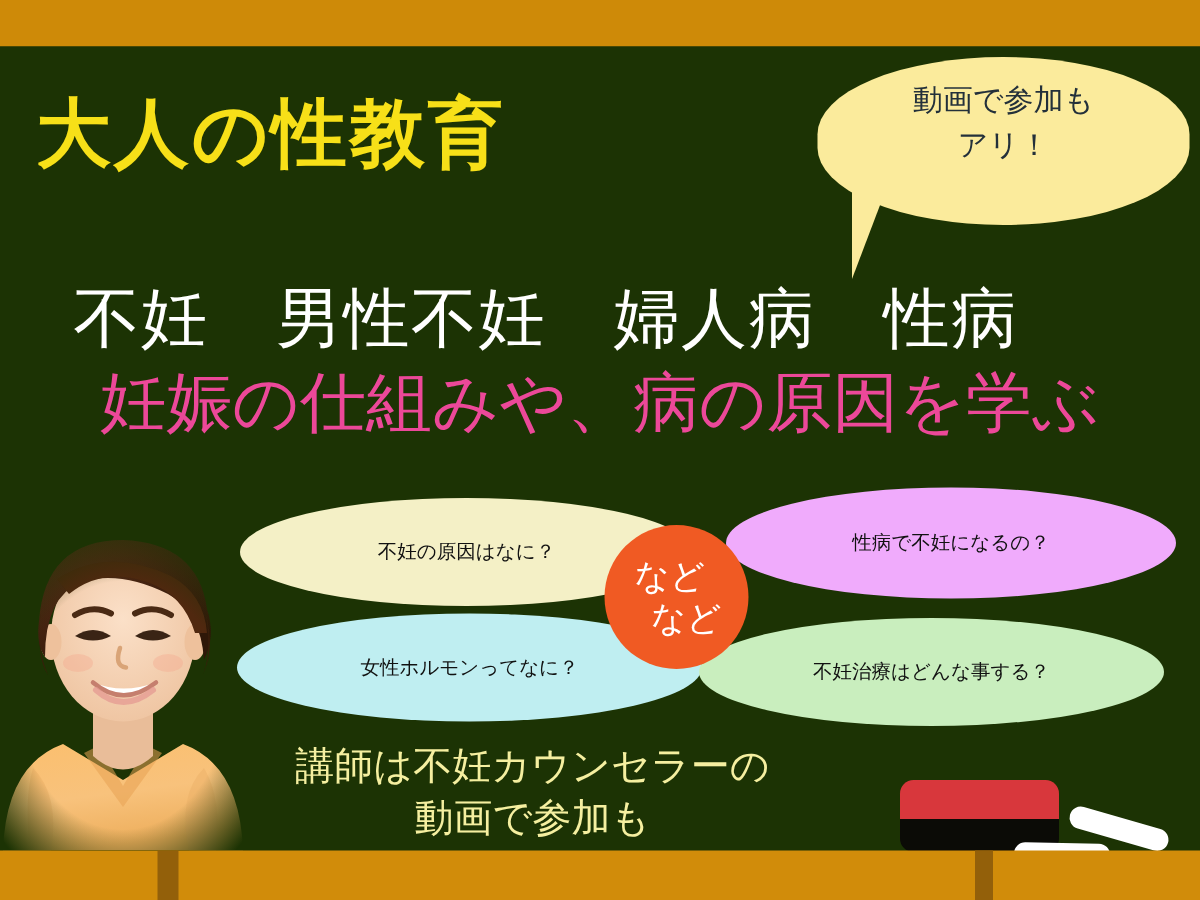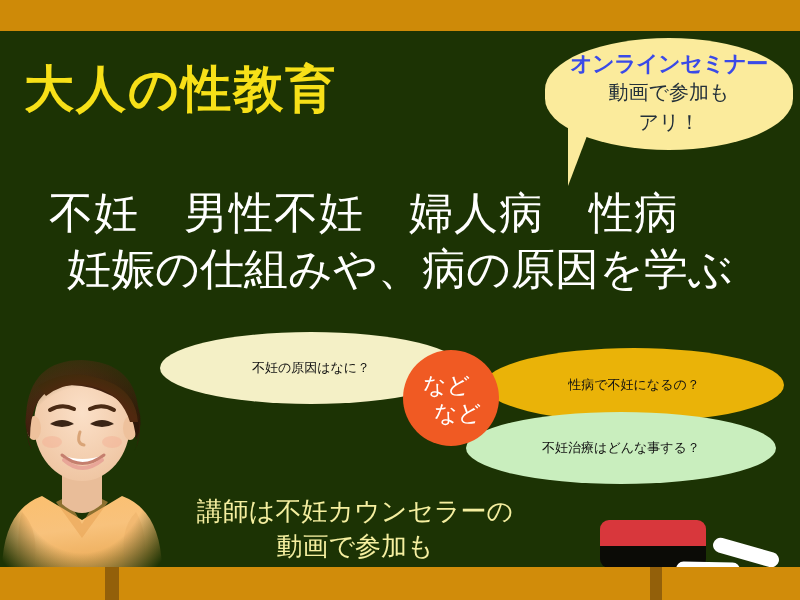--- a/index.html
+++ b/index.html
@@ -41,35 +41,35 @@
   .bubble-l2{font-size:20px;color:#23303a;line-height:30px;}
   .bubble-l3{font-size:20px;color:#23303a;line-height:30px;}
 
   
   .sub1{
     position:absolute;left:0;top:186px;width:728px;text-align:center;
     font-size:44px;line-height:54px;color:#ffffff;letter-spacing:1px;
   }
   .sub2{
     position:absolute;left:0;top:242px;width:800px;text-align:center;
-    font-size:44px;line-height:54px;color:#ffffff;letter-spacing:0px;
+    font-size:44px;line-height:54px;color:#ec4899;letter-spacing:0px;
   }
 
   
   .person{position:absolute;left:-6px;top:352px;width:176px;height:215px;overflow:hidden;}
   .person svg{display:block;}
 
   
   .ellipse{
     position:absolute;border-radius:50%;
     display:flex;align-items:center;justify-content:center;
     color:#111111;font-size:13px;letter-spacing:0px;
   }
   .e-cream{left:160px;top:332px;width:302px;height:72px;background:#f4f0c6;}
-  .e-pink {left:484px;top:348px;width:300px;height:74px;background:#eab308;}
+  .e-pink {left:484px;top:325px;width:300px;height:74px;background:#f0abfc;}
   .e-cyan {left:158px;top:409px;width:310px;height:72px;background:#bfeef1;}
   .e-green{left:466px;top:412px;width:310px;height:72px;background:#c9eebe;}
 
   .circle-nado{
     position:absolute;left:403px;top:350px;width:96px;height:96px;border-radius:50%;
     background:#f05a23;color:#ffffff;font-size:23px;line-height:27px;
   }
   .nado1{position:absolute;left:20px;top:22px;}
   .nado2{position:absolute;left:31px;top:50px;}
 
@@ -94,21 +94,20 @@
 
 <div id="poster">
 
   <div class="frame-top"></div>
   <div class="board"></div>
 
   <div class="title">大人の性教育</div>
 
   <div class="bubble-tail"></div>
   <div class="bubble">
-    <div class="bubble-l1">オンラインセミナー</div>
     <div class="bubble-l2">動画で参加も</div>
     <div class="bubble-l3">アリ！</div>
   </div>
 
   <div class="sub1">不妊　男性不妊　婦人病　性病</div>
   <div class="sub2">妊娠の仕組みや、病の原因を学ぶ</div>
 
   <div class="person">
     <svg width="176" height="215" viewBox="0 0 176 215">
       <defs>
@@ -168,20 +167,23 @@
       <rect x="0" y="0" width="176" height="215" fill="url(#vig)"></rect>
     </svg>
   </div>
 
   <div class="ellipse e-cream">
     <span>不妊の原因はなに？</span>
   </div>
   <div class="ellipse e-pink">
     <span>性病で不妊になるの？</span>
   </div>
+  <div class="ellipse e-cyan">
+    <span>女性ホルモンってなに？</span>
+  </div>
   <div class="ellipse e-green">
     <span>不妊治療はどんな事する？</span>
   </div>
 
   <div class="circle-nado">
     <span class="nado1">など</span>
     <span class="nado2">など</span>
   </div>
 
   <div class="instr">

